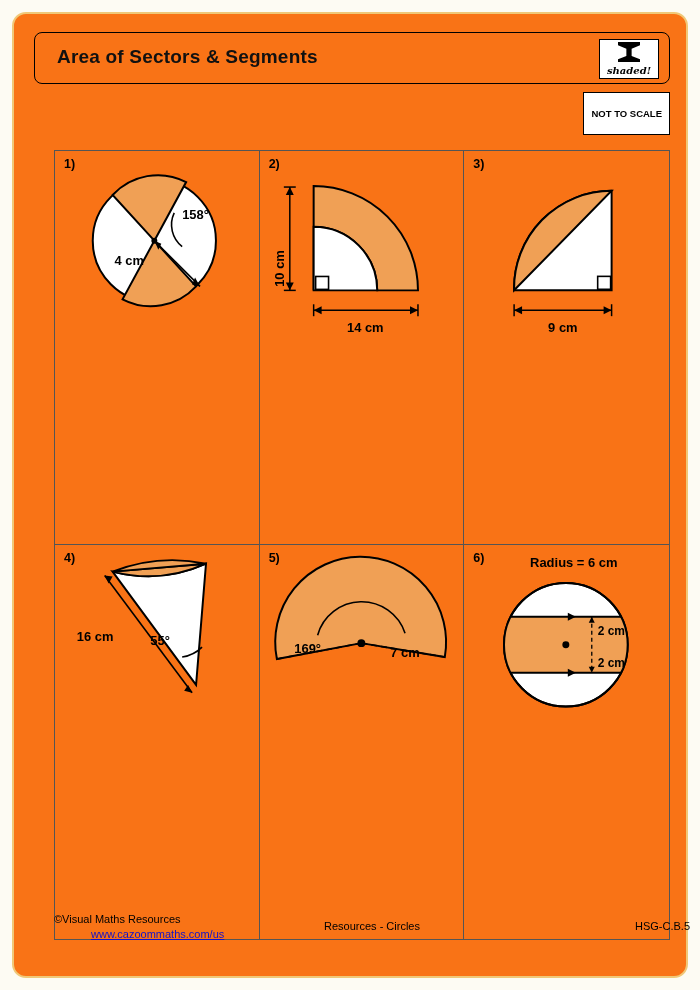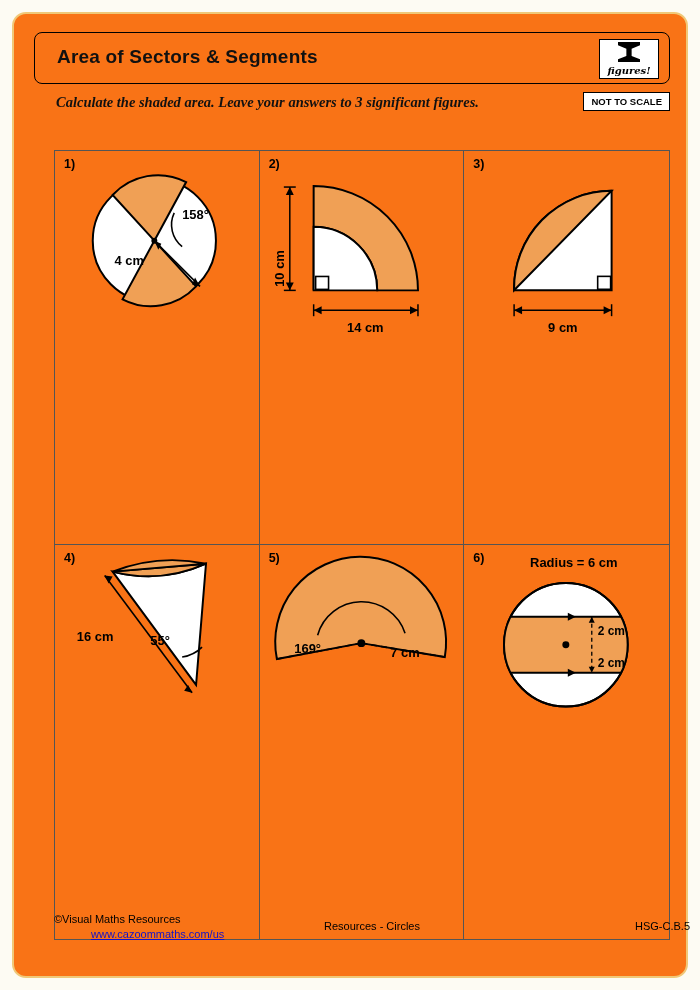--- a/index.html
+++ b/index.html
@@ -92,21 +92,21 @@
     font-style: italic;
     font-weight: bold;
     font-size: 14.5px;
     color: #111;
   }
   .scale-box {
     position: absolute;
     right: 0;
     top: 60px;
     border: 1.5px solid #000;
-    padding: 3px 7px;
+    padding: 15px 7px;
     font-size: 9.5px;
     font-weight: bold;
     background: #fff;
     color: #000;
   }
   
   .grid {
     position: absolute;
     left: 20px;
     top: 118px;
@@ -164,25 +164,24 @@
 </head>
 <body>
 
 <div class="page">
   <div class="inner">
 
     <div class="title-box">
       <div class="title-text">Area of Sectors &amp; Segments</div>
       <div class="logo">
         <div class="glyph"></div>
-        <div class="word">figures!</div>
+        <div class="word">shaded!</div>
       </div>
     </div>
 
-    <div class="subtitle">Calculate the shaded area.  Leave your answers to 3 significant figures.</div>
     <div class="scale-box">NOT TO SCALE</div>
 
     <div class="grid">
 
       <div class="cell">
         <div class="qnum">1)</div>
         <svg class="fig" viewBox="0 0 205 395">
           <g>
 
             <circle cx="100" cy="90" r="62" fill="#ffffff" stroke="#000" stroke-width="2"></circle>

